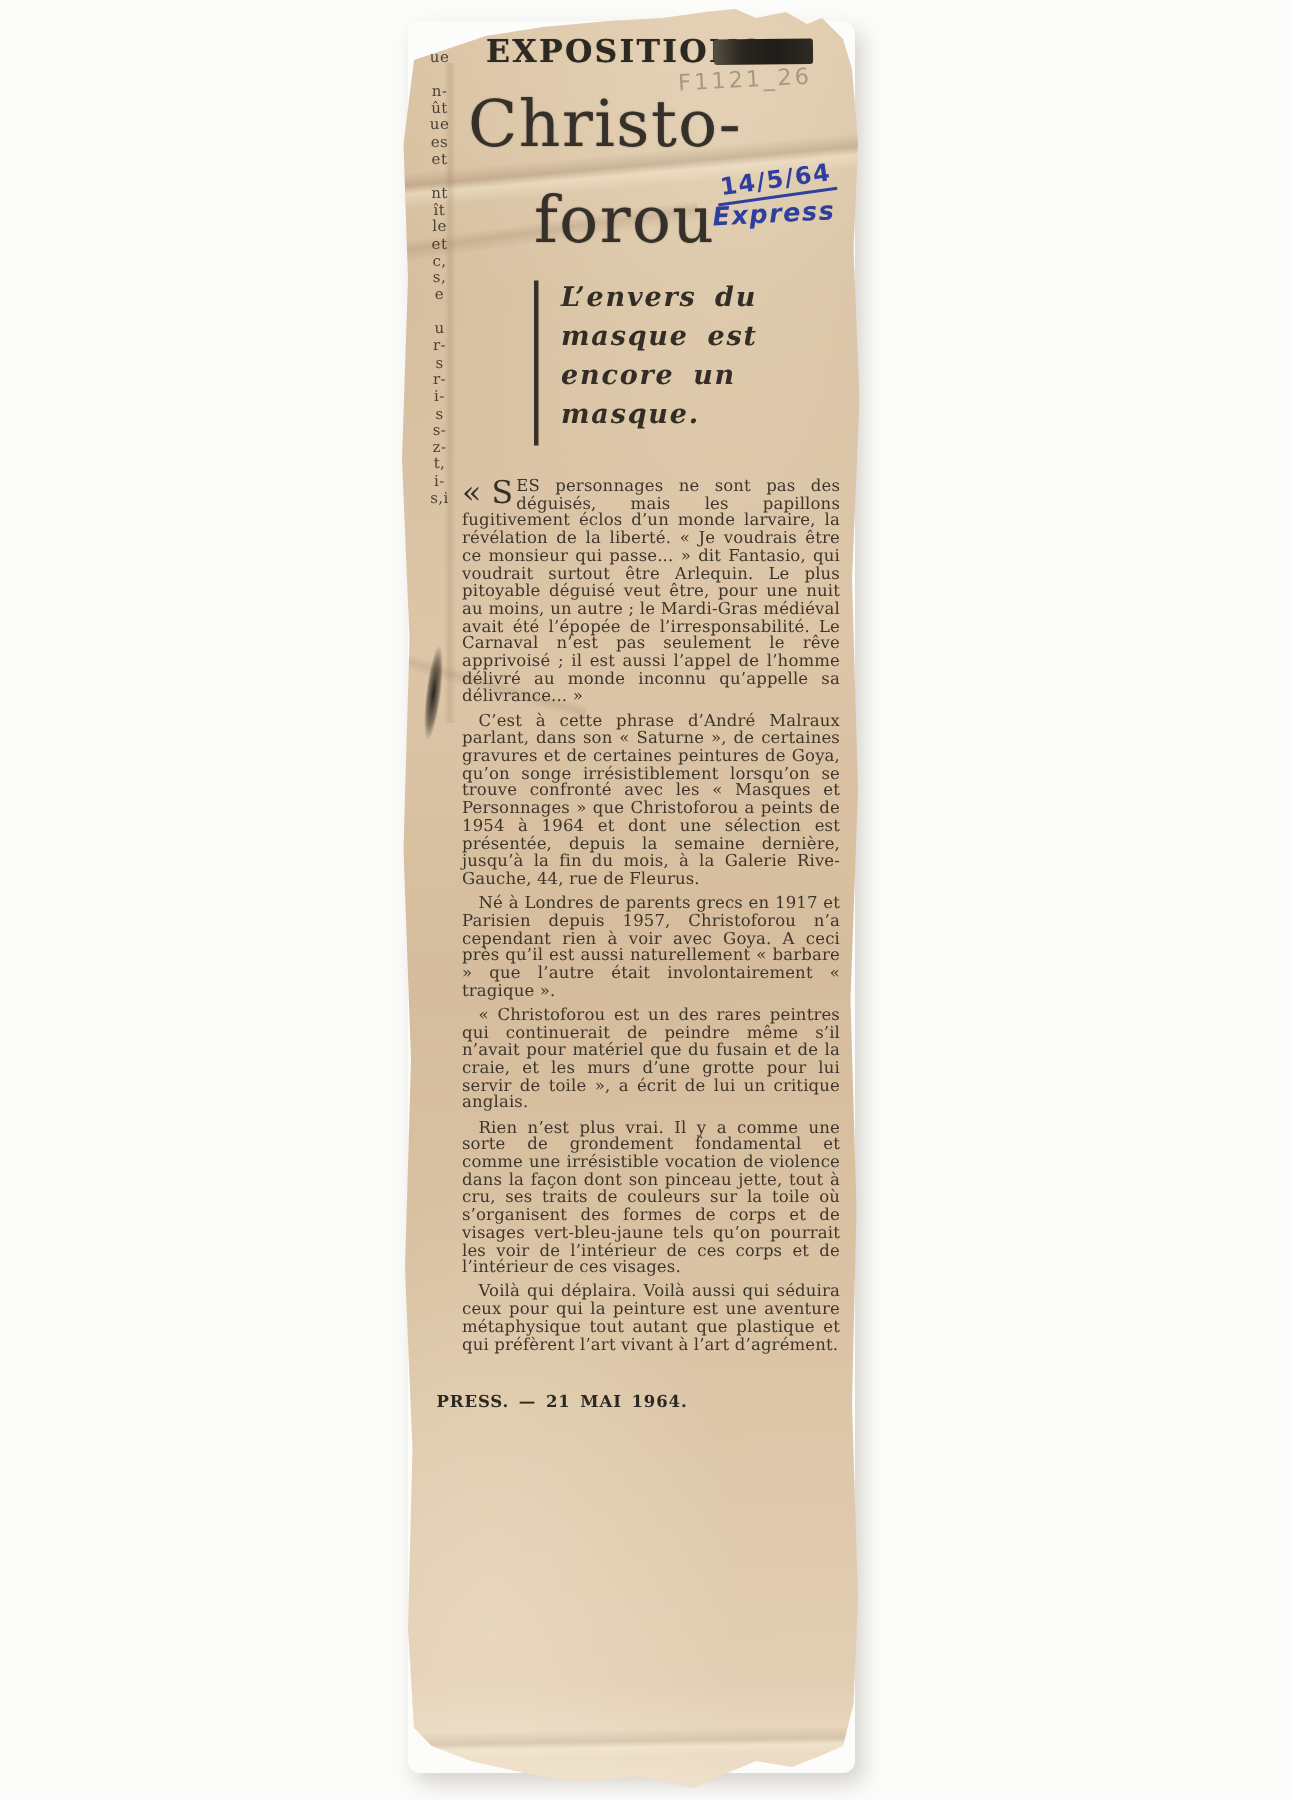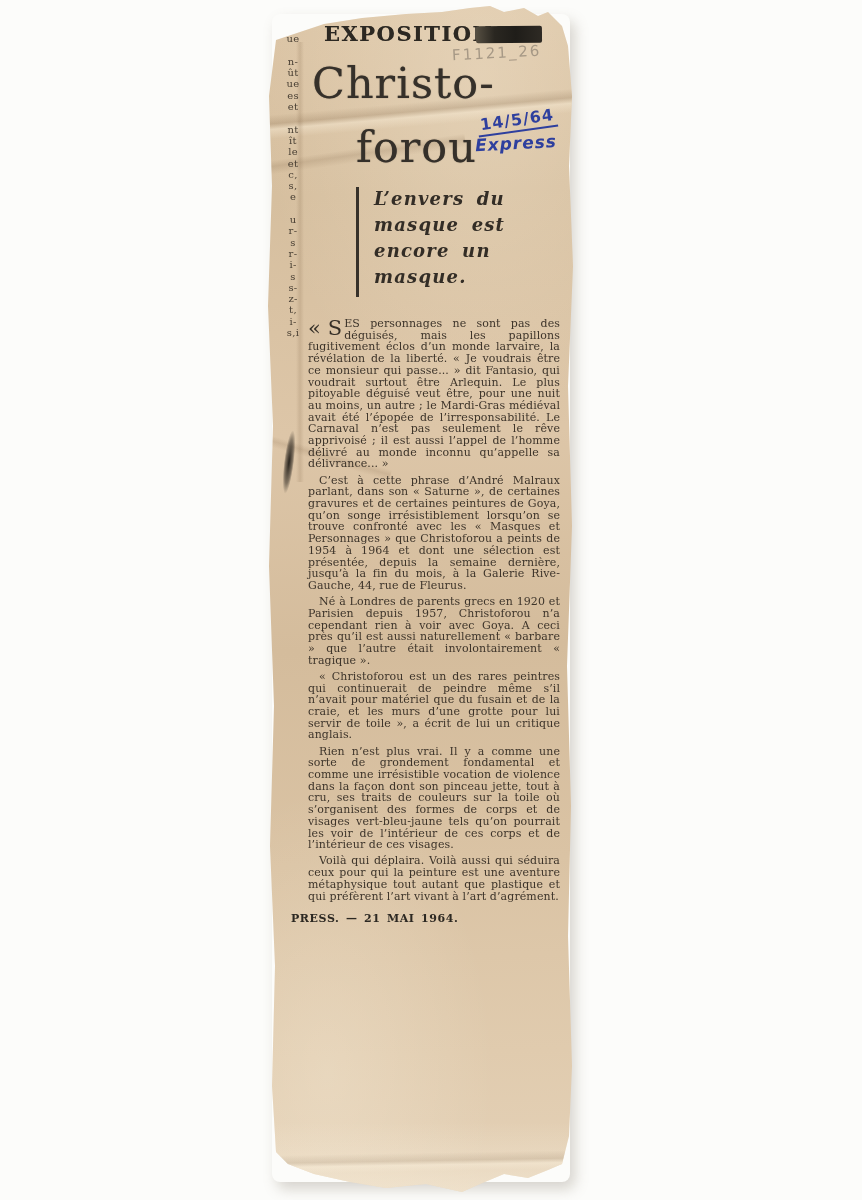--- a/index.html
+++ b/index.html
@@ -66,21 +66,21 @@
     letter-spacing:1.2px; word-spacing:5px;}
 
   .article{position:absolute; left:42px; top:312px; width:252px; color:var(--ink);}
   .article p{font-size:11px; line-height:11.7px; text-align:justify; margin-bottom:4.5px;
     text-indent:11px; letter-spacing:.1px;}
   .article p.lead-p{text-indent:0;}
   .lead-initial{float:left; font-size:21px; line-height:20px; padding-right:2px; color:#352f27;}
   .subhead-wrap{text-align:center; margin:9px 0 7px;}
   .subhead{display:inline-block; font-size:11.5px; font-weight:bold; color:var(--ink-dark);
     border-bottom:2px solid #332e26; padding-bottom:1px; letter-spacing:.4px; word-spacing:1px;}
-  .footer-credit{margin-top:10px; margin-left:-17px; font-size:11px; font-weight:bold;
+  .footer-credit{margin-top:26px; margin-left:-17px; font-size:11px; font-weight:bold;
     color:var(--ink-dark); letter-spacing:.6px; word-spacing:2px;}
 </style>
 </head>
 <body>
 
 <div class="paper-shadow"></div>
 
 <div class="clipping">
   <div class="crease crease-a"></div>
   <div class="crease crease-b"></div>
@@ -133,20 +133,20 @@
   </div>
 
   <div class="stand-bar"></div>
   <div class="standfirst">L’envers du masque est encore un masque.</div>
 
   <div class="article">
     <p class="lead-p"><span class="lead-initial">« S</span><span>ES personnages ne sont pas des déguisés, mais les papillons fugitivement éclos d’un monde larvaire, la révélation de la liberté. « Je voudrais être ce monsieur qui passe... » dit Fantasio, qui voudrait surtout être Arlequin. Le plus pitoyable déguisé veut être, pour une nuit au moins, un autre ; le Mardi-Gras médiéval avait été l’épopée de l’irresponsabilité. Le Carnaval n’est pas seulement le rêve apprivoisé ; il est aussi l’appel de l’homme délivré au monde inconnu qu’appelle sa délivrance... »</span></p>
     <p>C’est à cette phrase d’André Malraux parlant, dans son « Saturne », de certaines gravures et de certaines peintures de Goya, qu’on songe irrésistiblement lorsqu’on se trouve confronté avec les « Masques et Personnages » que Christoforou a peints de 1954 à 1964 et dont une sélection est présentée, depuis la semaine dernière, jusqu’à la fin du mois, à la Galerie Rive-Gauche, 44, rue de Fleurus.</p>
 
 
-    <p>Né à Londres de parents grecs en 1920 et Parisien depuis 1957, Christoforou n’a cependant rien à voir avec Goya. A ceci près qu’il est aussi naturellement « barbare » que l’autre était involontairement « tragique ».</p>
+    <p>Né à Londres de parents grecs en 1917 et Parisien depuis 1957, Christoforou n’a cependant rien à voir avec Goya. A ceci près qu’il est aussi naturellement « barbare » que l’autre était involontairement « tragique ».</p>
     <p>« Christoforou est un des rares peintres qui continuerait de peindre même s’il n’avait pour matériel que du fusain et de la craie, et les murs d’une grotte pour lui servir de toile », a écrit de lui un critique anglais.</p>
     <p>Rien n’est plus vrai. Il y a comme une sorte de grondement fondamental et comme une irrésistible vocation de violence dans la façon dont son pinceau jette, tout à cru, ses traits de couleurs sur la toile où s’organisent des formes de corps et de visages vert-bleu-jaune tels qu’on pourrait les voir de l’intérieur de ces corps et de l’intérieur de ces visages.</p>
     <p>Voilà qui déplaira. Voilà aussi qui séduira ceux pour qui la peinture est une aventure métaphysique tout autant que plastique et qui préfèrent l’art vivant à l’art d’agrément.</p>
 
     <div class="footer-credit">PRESS. — 21 MAI 1964.</div>
   </div>
 </div>
 
 </body></html>

